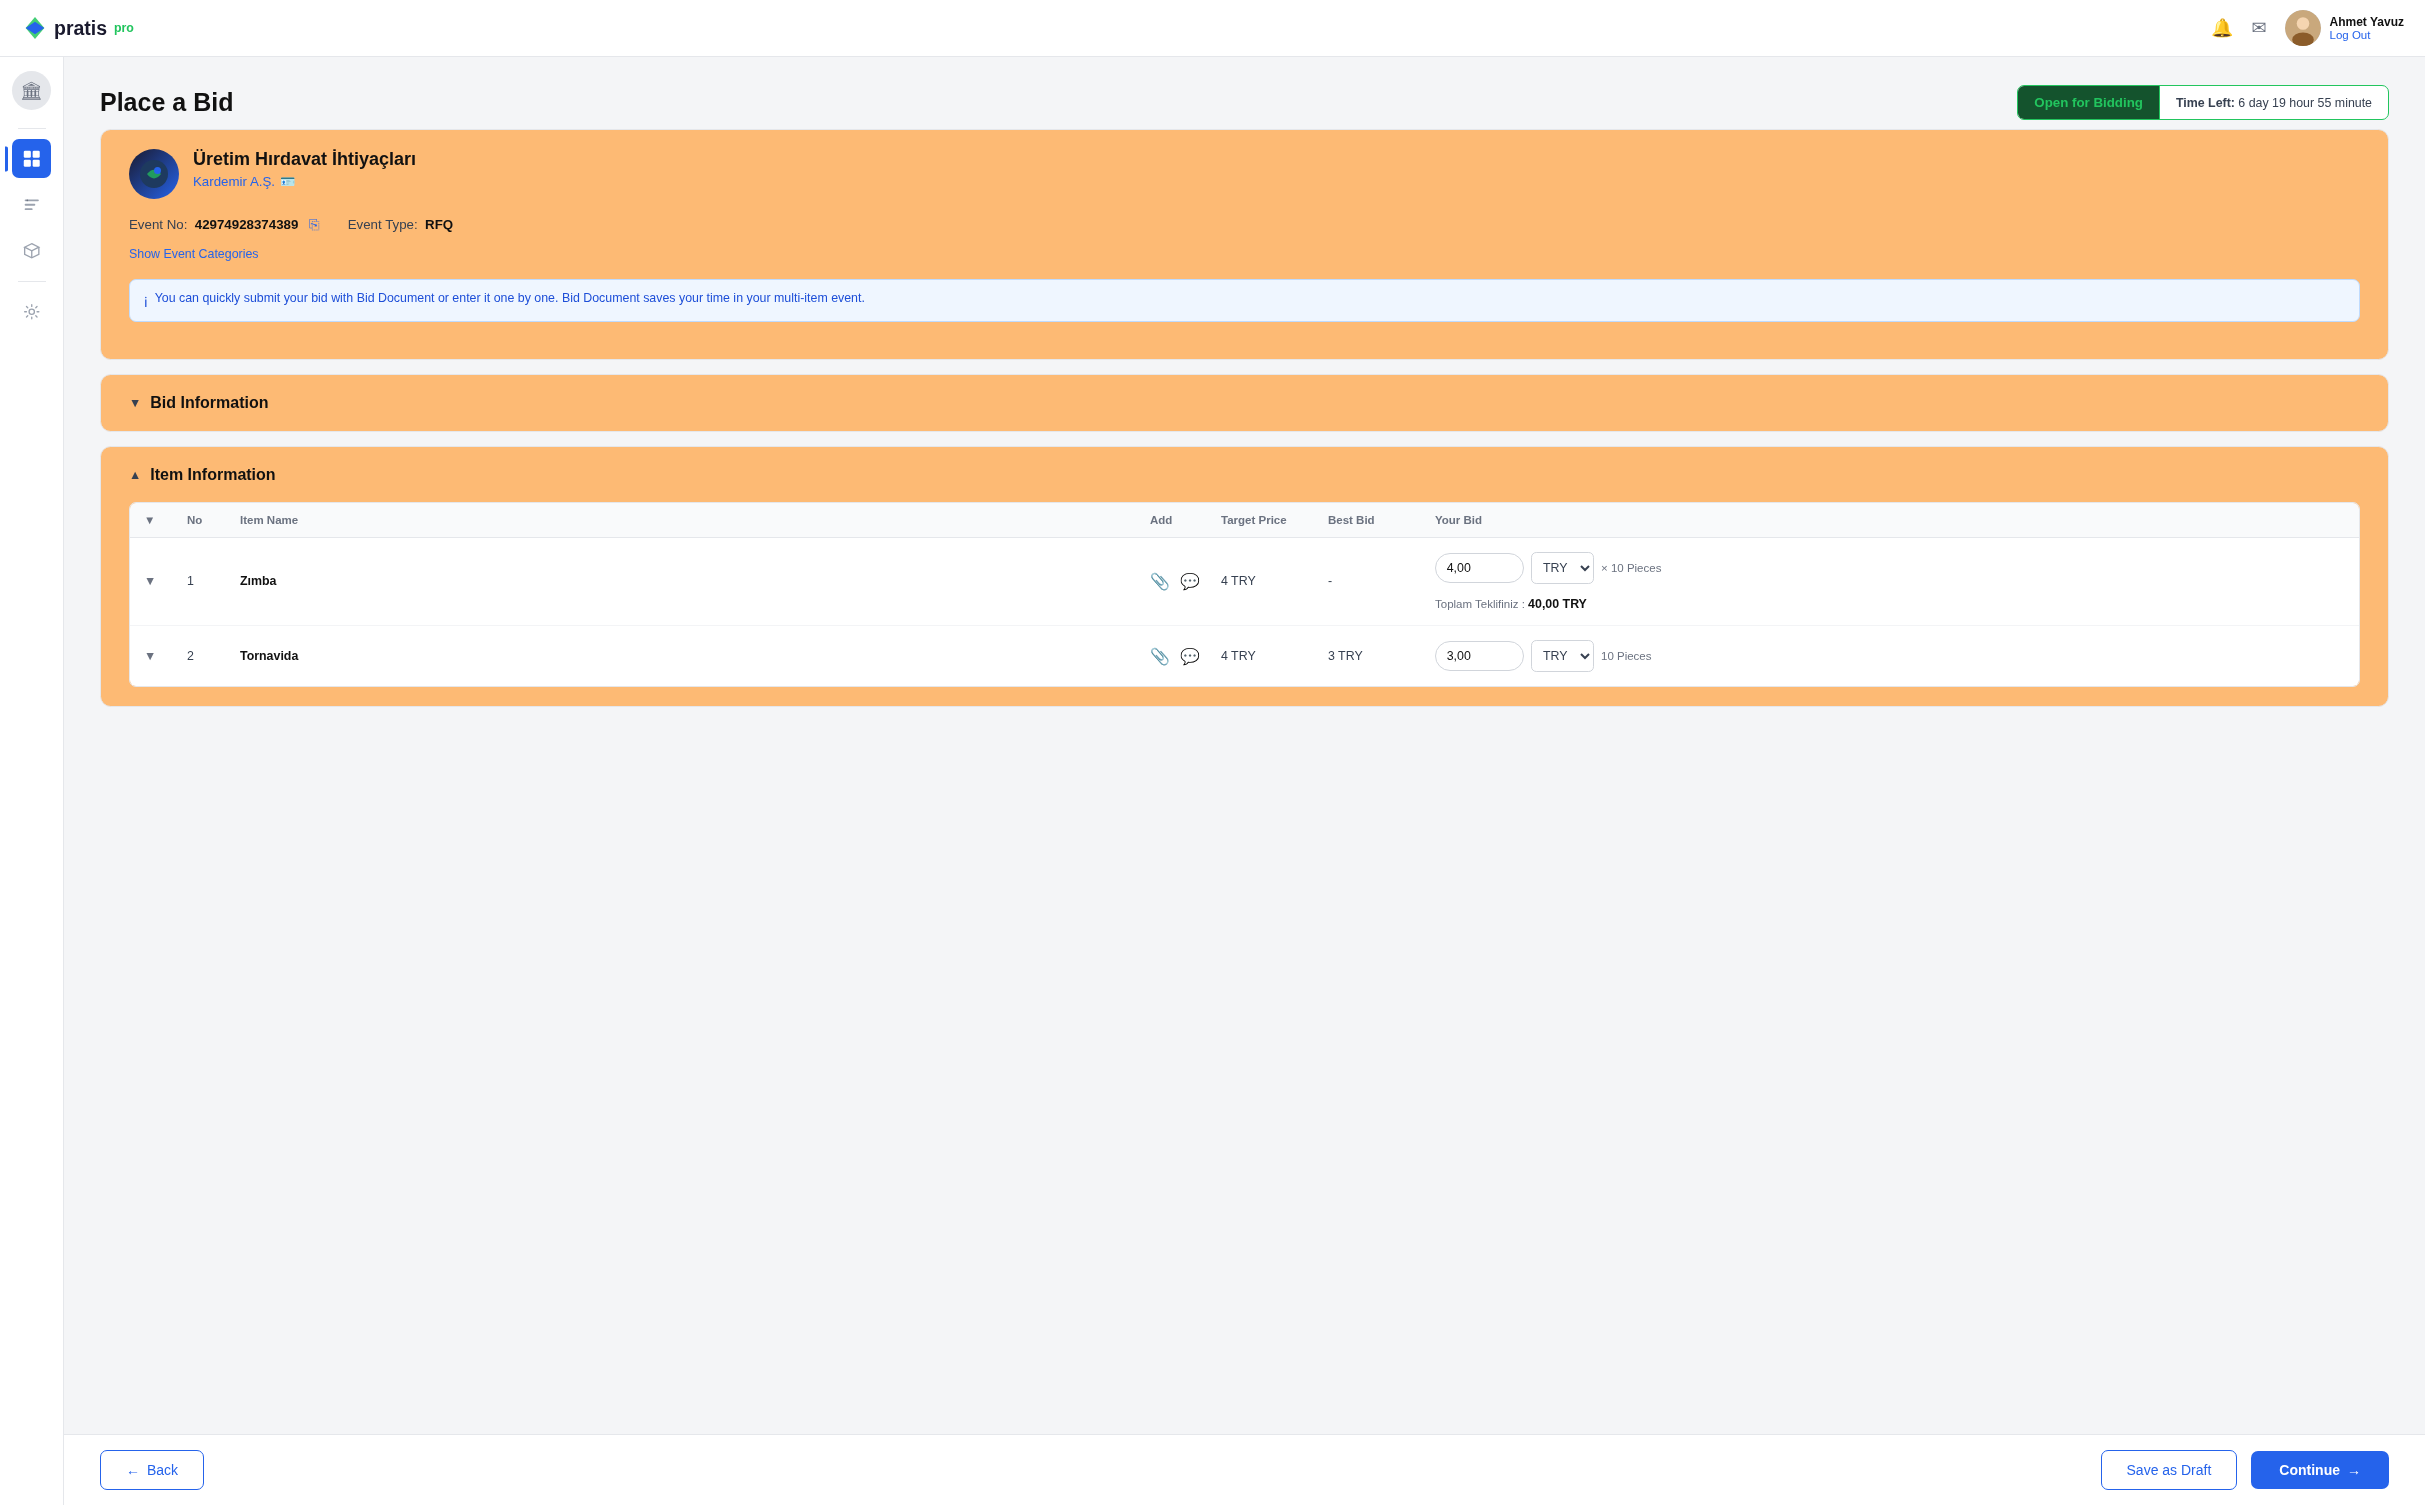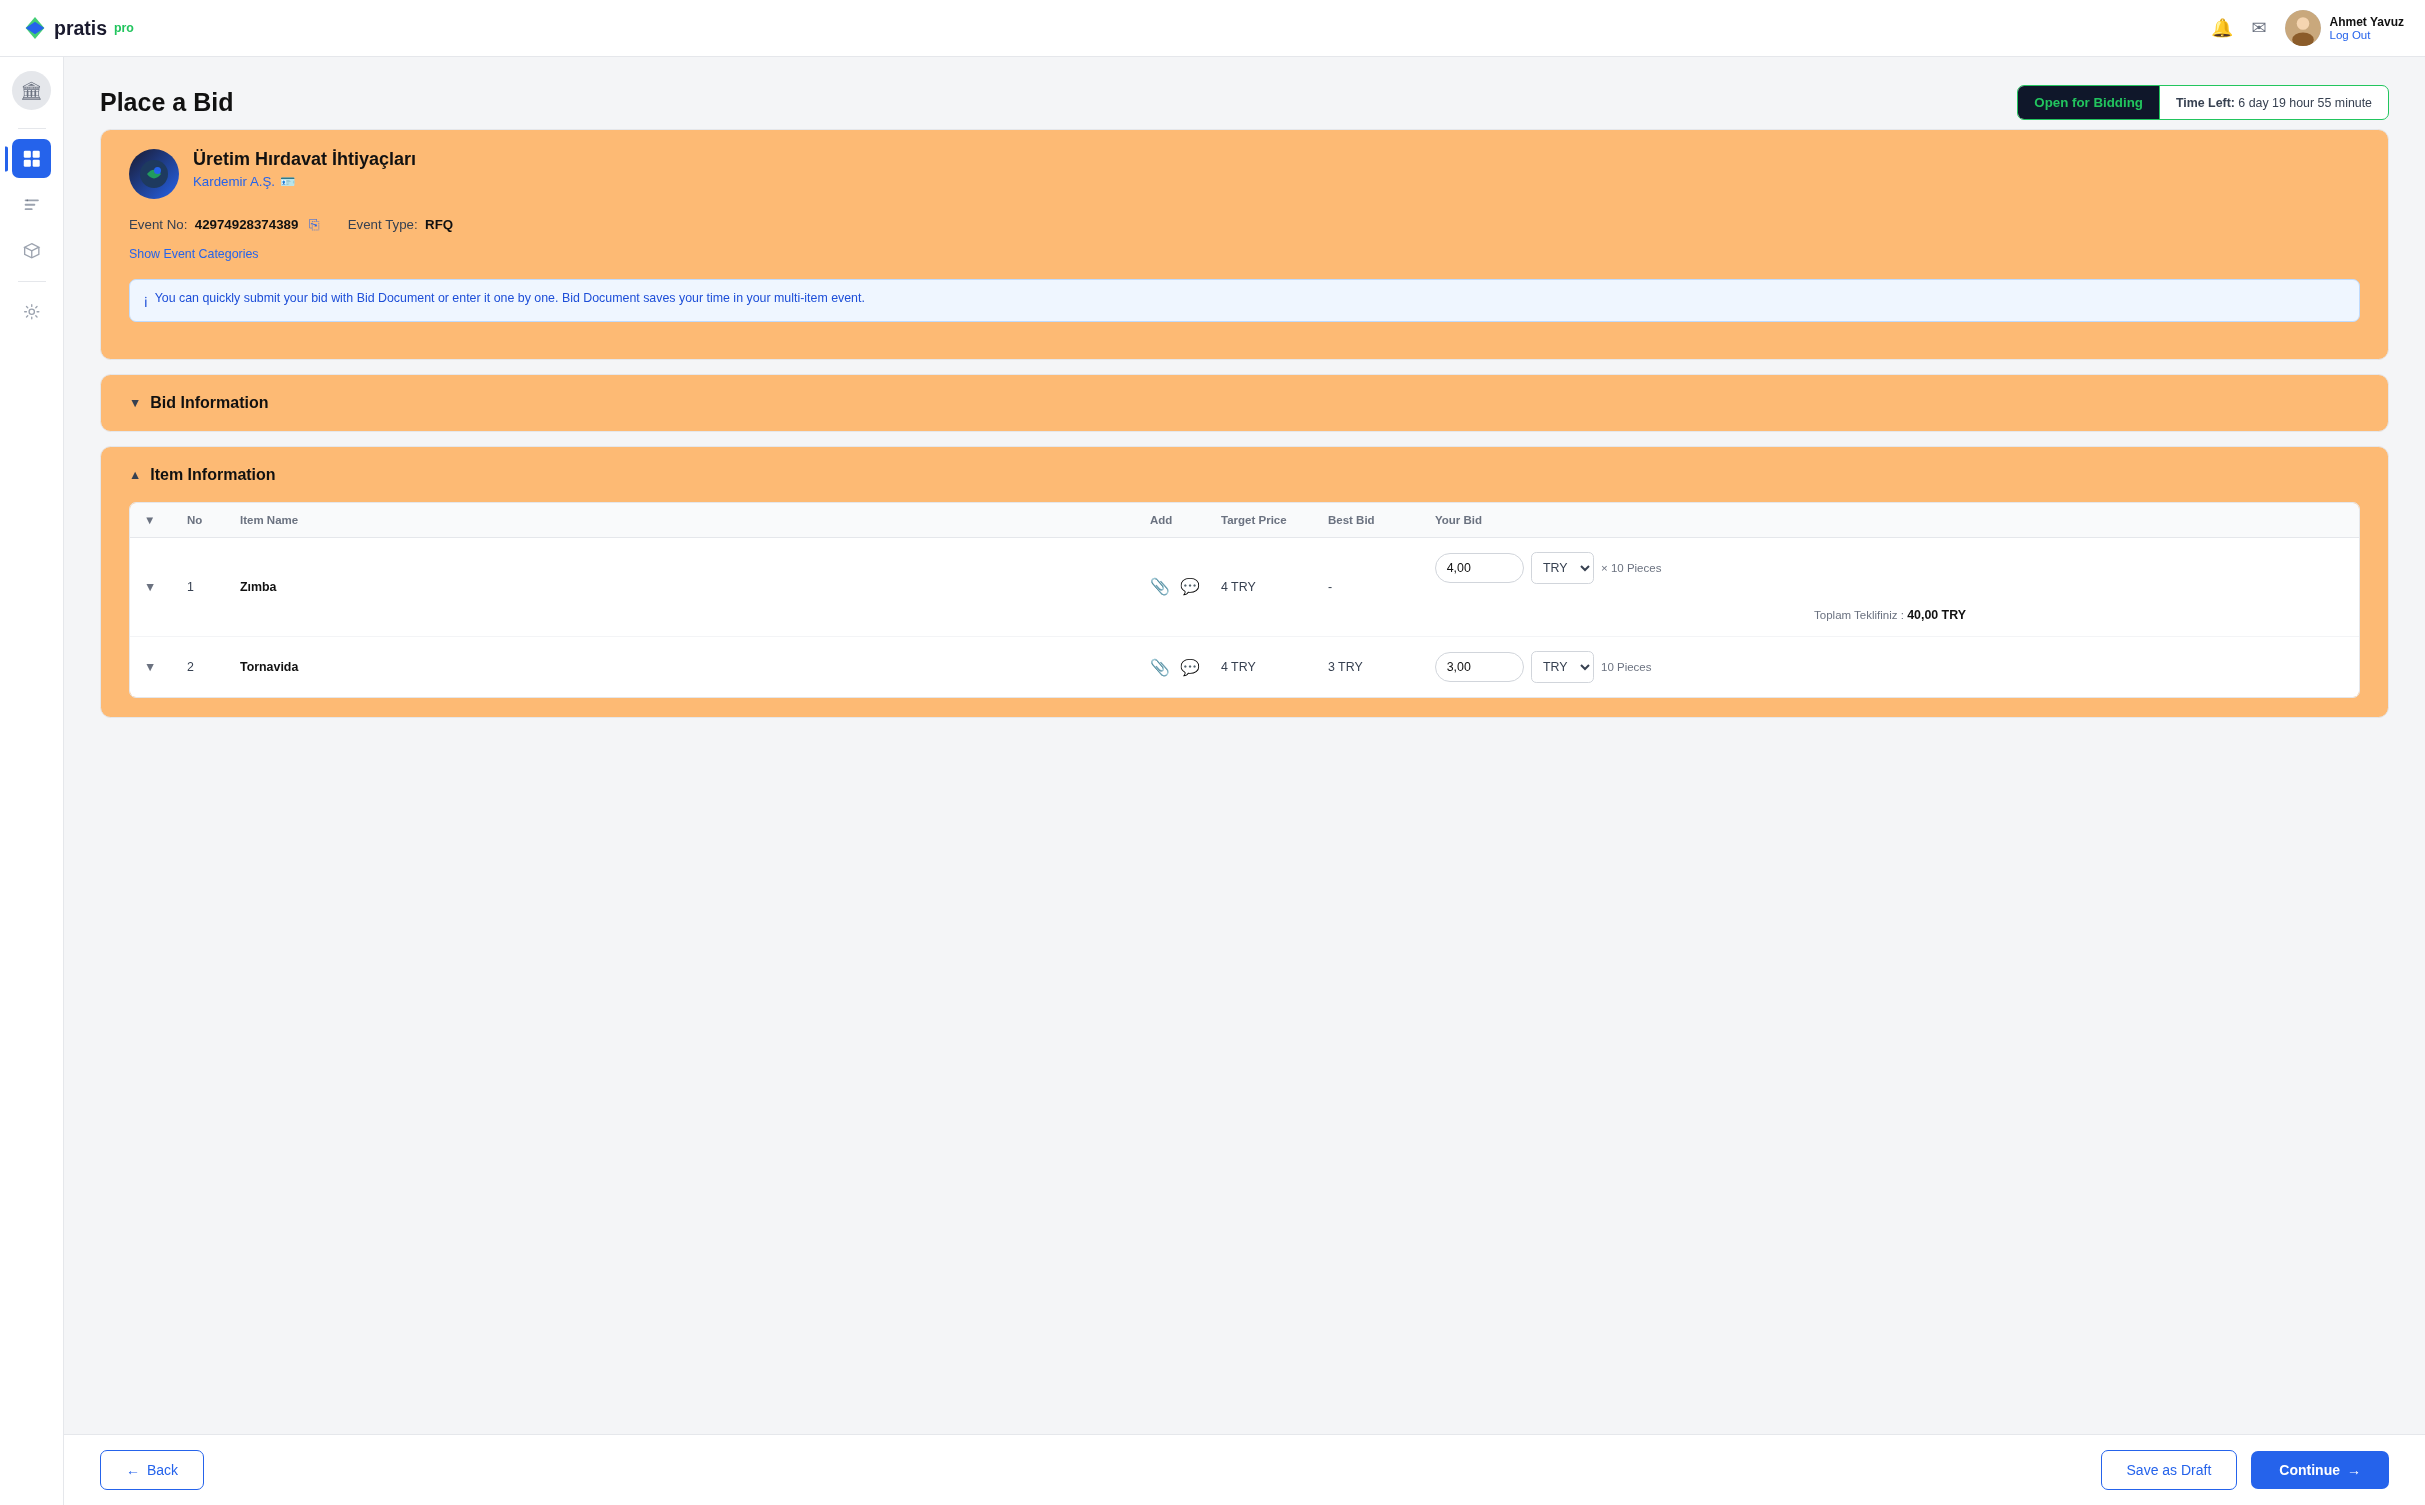--- a/index.html
+++ b/index.html
@@ -143,21 +143,21 @@
     }
     .status-badge-area {
       display: flex;
       align-items: center;
       background: #fff;
       border: 1.3px solid #22c55e;
       border-radius: 7px;
       overflow: hidden;
     }
     .status-open {
-      background: #0f172a;
+      background: #14532d;
       color: #22c55e;
       font-weight: 600;
       font-size: 13.3px;
       padding: 9px 16px;
       border-right: 1.3px solid #22c55e;
     }
     .status-time {
       padding: 9px 16px;
       font-size: 12.4px;
       color: #374151;
@@ -332,22 +332,22 @@
       background: #fff;
       cursor: pointer;
     }
     .unit-text {
       font-size: 11.5px;
       color: #6b7280;
     }
     .total-line {
       font-size: 11.5px;
       color: #6b7280;
-      text-align: center;
-      margin-top: 21px;
+      text-align: left;
+      margin-top: 10px;
     }
     .total-amount {
       font-weight: 700;
       color: #111;
       font-size: 12.4px;
     }
     .action-icons {
       display: flex;
       gap: 10.7px;
     }

